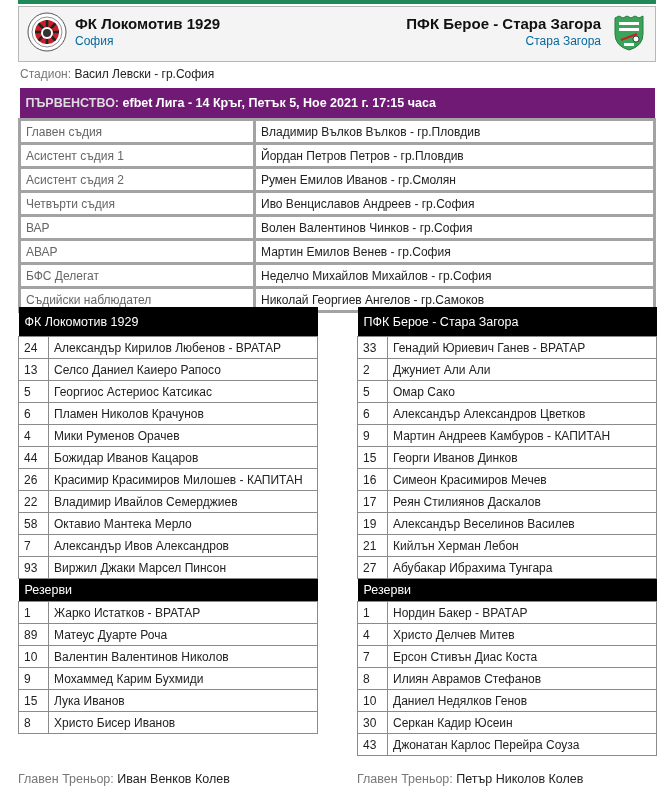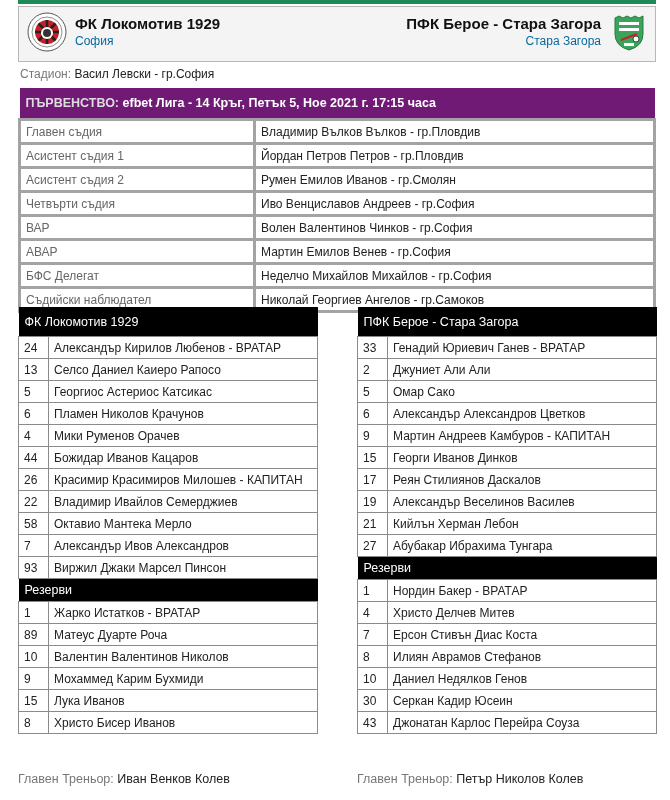--- a/index.html
+++ b/index.html
@@ -238,20 +238,24 @@
       </tr>
       <tr>
         <td class="num">9</td>
         <td>Мартин Андреев Камбуров - КАПИТАН</td>
       </tr>
       <tr>
         <td class="num">15</td>
         <td>Георги Иванов Динков</td>
       </tr>
       <tr>
+        <td class="num">16</td>
+        <td>Симеон Красимиров Мечев</td>
+      </tr>
+      <tr>
         <td class="num">17</td>
         <td>Реян Стилиянов Даскалов</td>
       </tr>
       <tr>
         <td class="num">19</td>
         <td>Александър Веселинов Василев</td>
       </tr>
       <tr>
         <td class="num">21</td>
         <td>Кийлън Херман Лебон</td>

